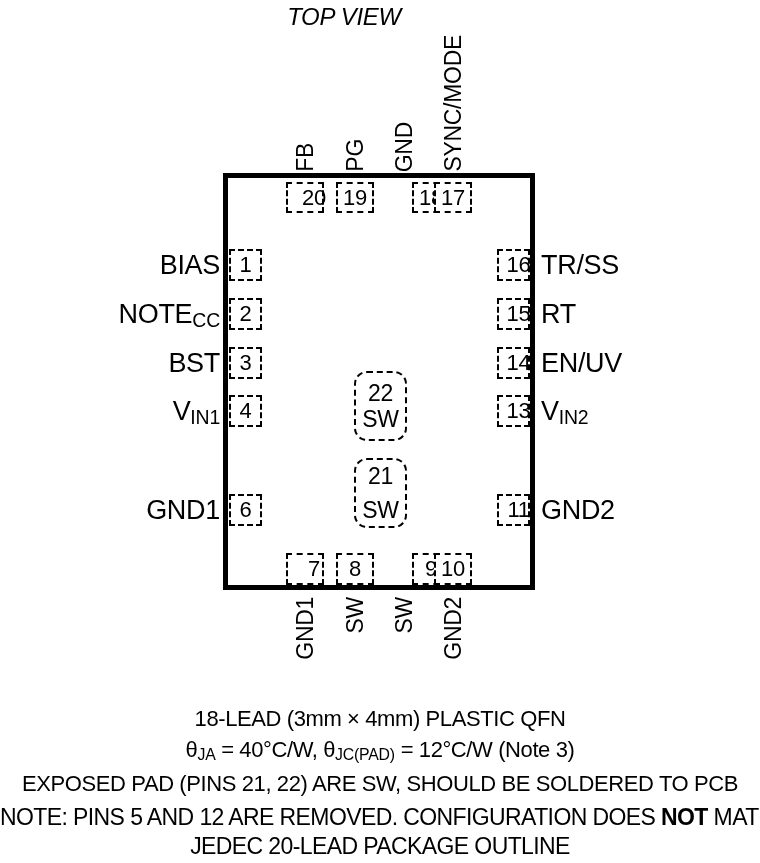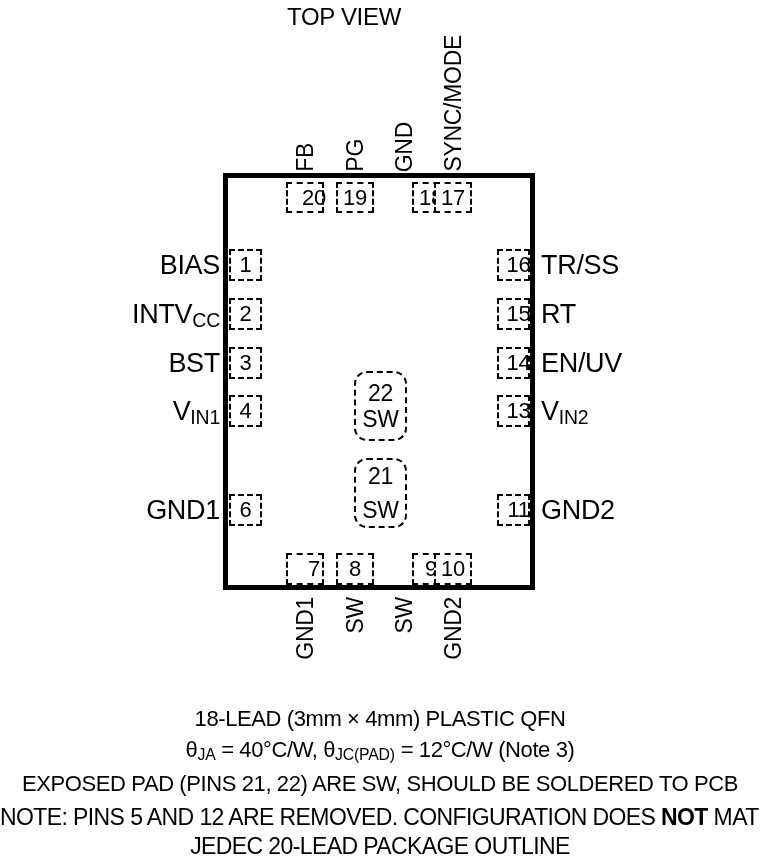--- a/index.html
+++ b/index.html
@@ -5,21 +5,21 @@
   html, body { margin: 0; padding: 0; background: #ffffff; }
   body {
     width: 760px; height: 863px;
     font-family: "Liberation Sans", sans-serif;
     color: #000;
   }
   .page { position: relative; width: 760px; height: 863px; background: #fff; overflow: hidden; }
 
   .title {
     position: absolute; top: 3px; left: 0; width: 688px;
-    text-align: center; font-size: 24px; letter-spacing: -0.3px;
+    text-align: center; font-size: 24px; letter-spacing: -0.3px; font-style: italic;
   }
 
   .pkg {
     position: absolute; left: 223px; top: 173px; width: 312px; height: 417px;
     border: 5px solid #000; box-sizing: border-box; background: #fff;
   }
 
   .pin {
     position: absolute; box-sizing: border-box;
     border: 2.5px dashed #000;
@@ -92,21 +92,21 @@
       <span>19</span>
     </div>
   <div class="pin top c3">
       <span>18</span>
     </div>
   <div class="pin top c4">
       <span>17</span>
     </div>
 
   <div class="hlabel lft r1"><span>BIAS</span><span class="sub"></span></div>
-  <div class="hlabel lft r2"><span>INTV</span><span class="sub">CC</span></div>
+  <div class="hlabel lft r2"><span>NOTE</span><span class="sub">CC</span></div>
   <div class="hlabel lft r3"><span>BST</span><span class="sub"></span></div>
   <div class="hlabel lft r4"><span>V</span><span class="sub">IN1</span></div>
   <div class="hlabel lft r5"><span>GND1</span><span class="sub"></span></div>
 
   <div class="pin left r1">
       <span>1</span>
     </div>
   <div class="pin left r2">
       <span>2</span>
     </div>

